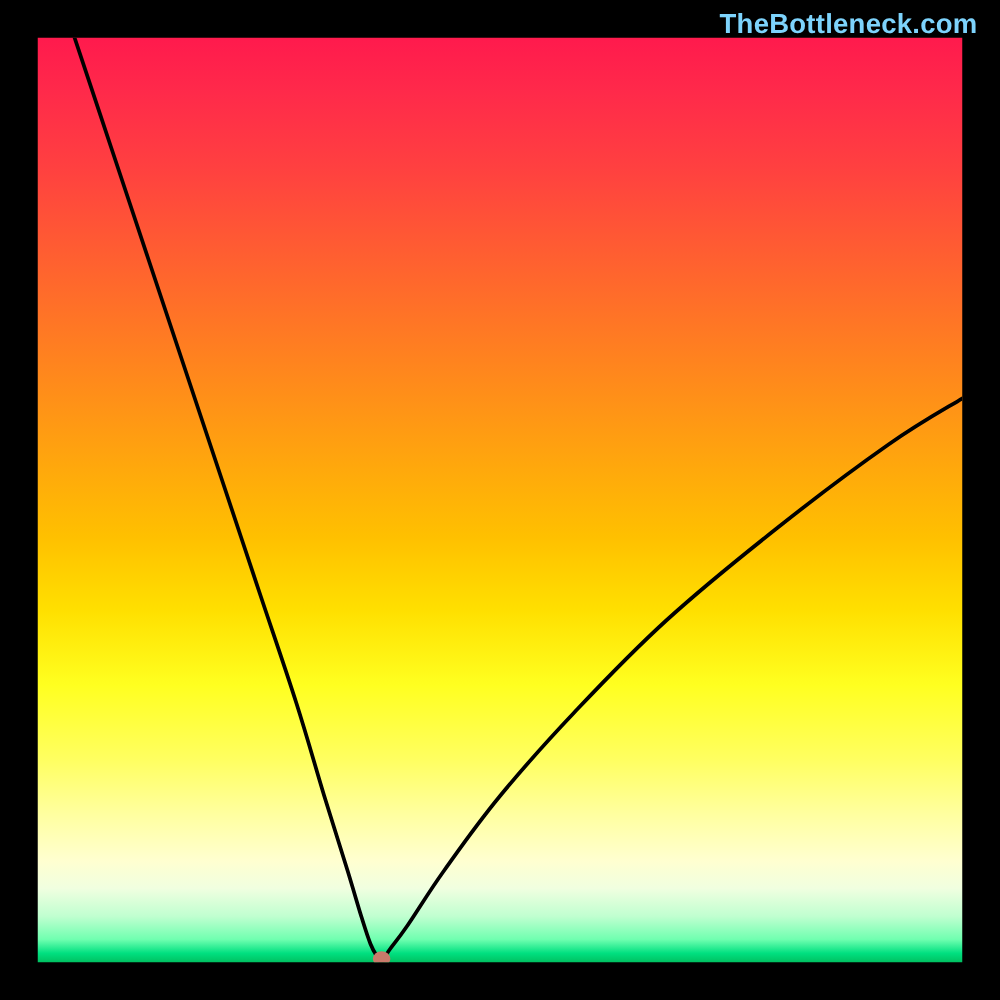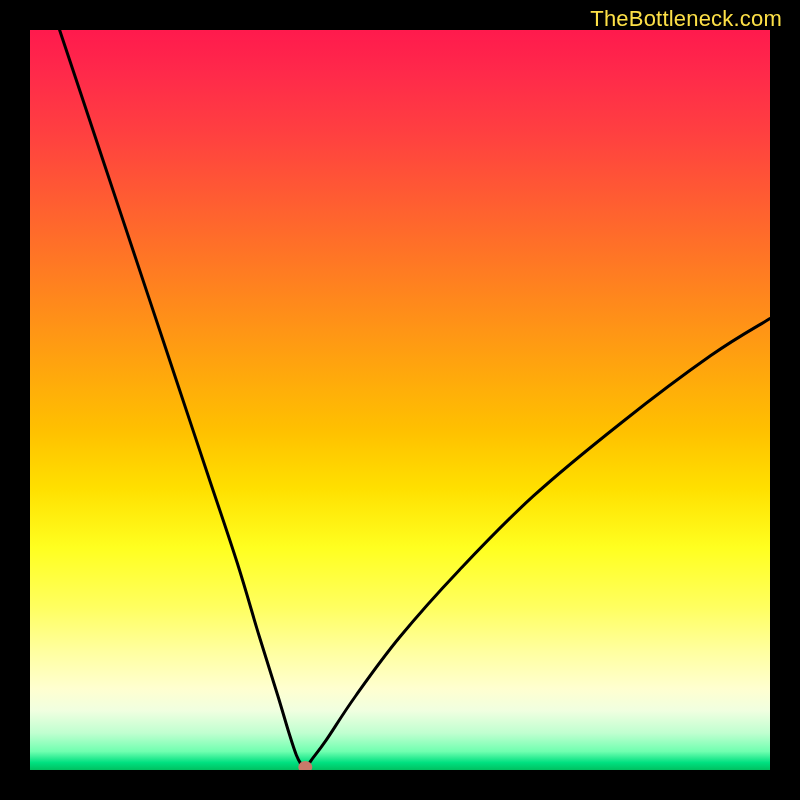--- a/index.html
+++ b/index.html
@@ -61,23 +61,23 @@
   }
 
   .marker {
     fill: #c97a6a;
   }
 
   .watermark {
     position: absolute;
     top: 6px;
     right: 18px;
-    color: #fde047;
+    color: #7dd3fc;
     font-size: 22px;
-    font-weight: 400;
+    font-weight: 700;
     letter-spacing: 0.2px;
   }
 </style>
 </head>
 <body>
 
 <div class="frame">
   <div class="plot-area">
     <div class="gradient-bg"></div>
     <svg class="curve-svg" viewBox="0 0 740 740" preserveAspectRatio="none">

